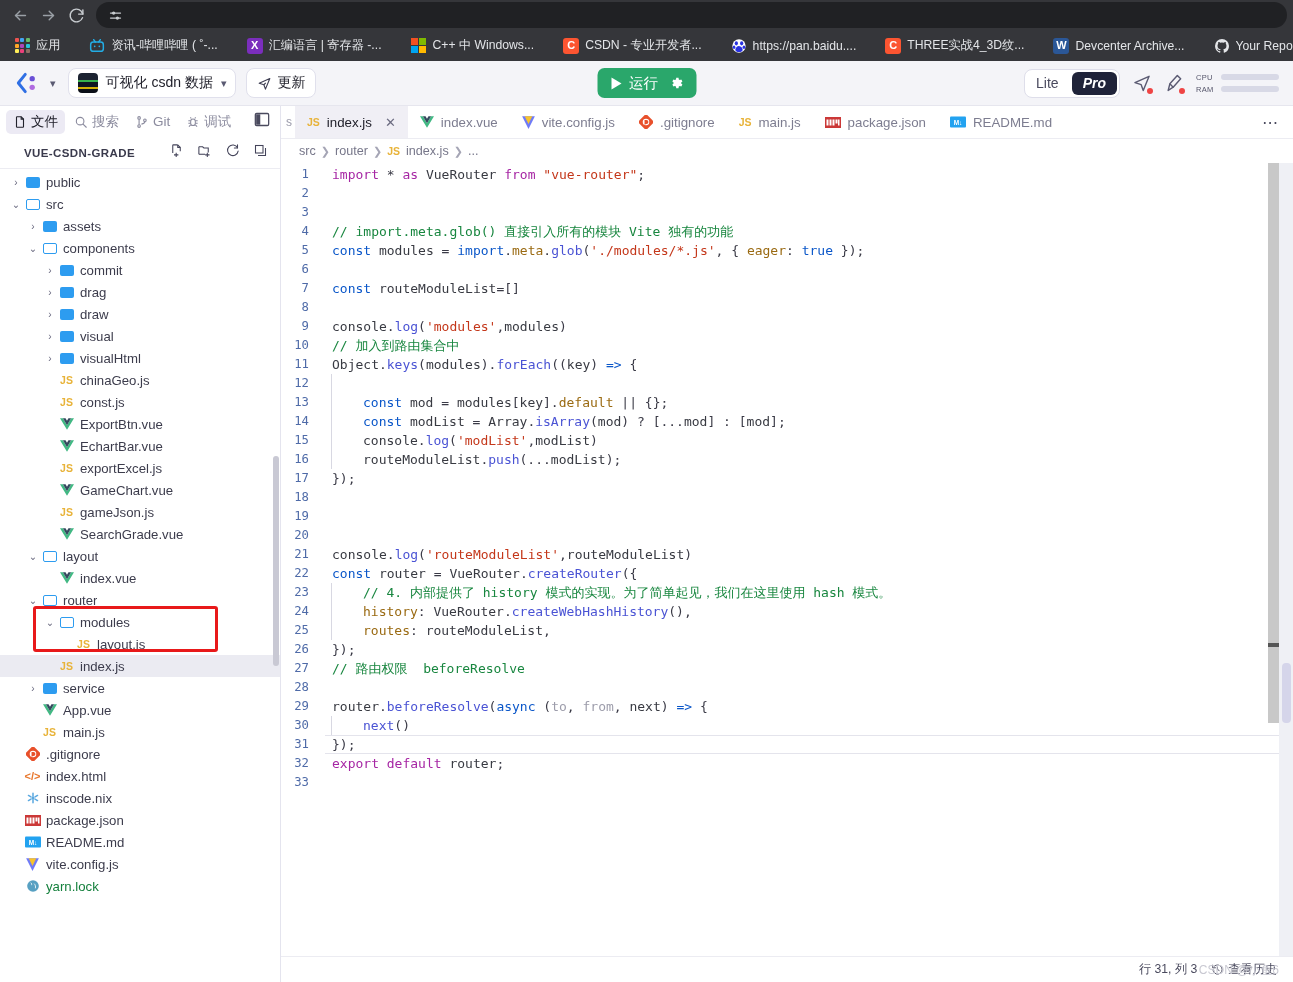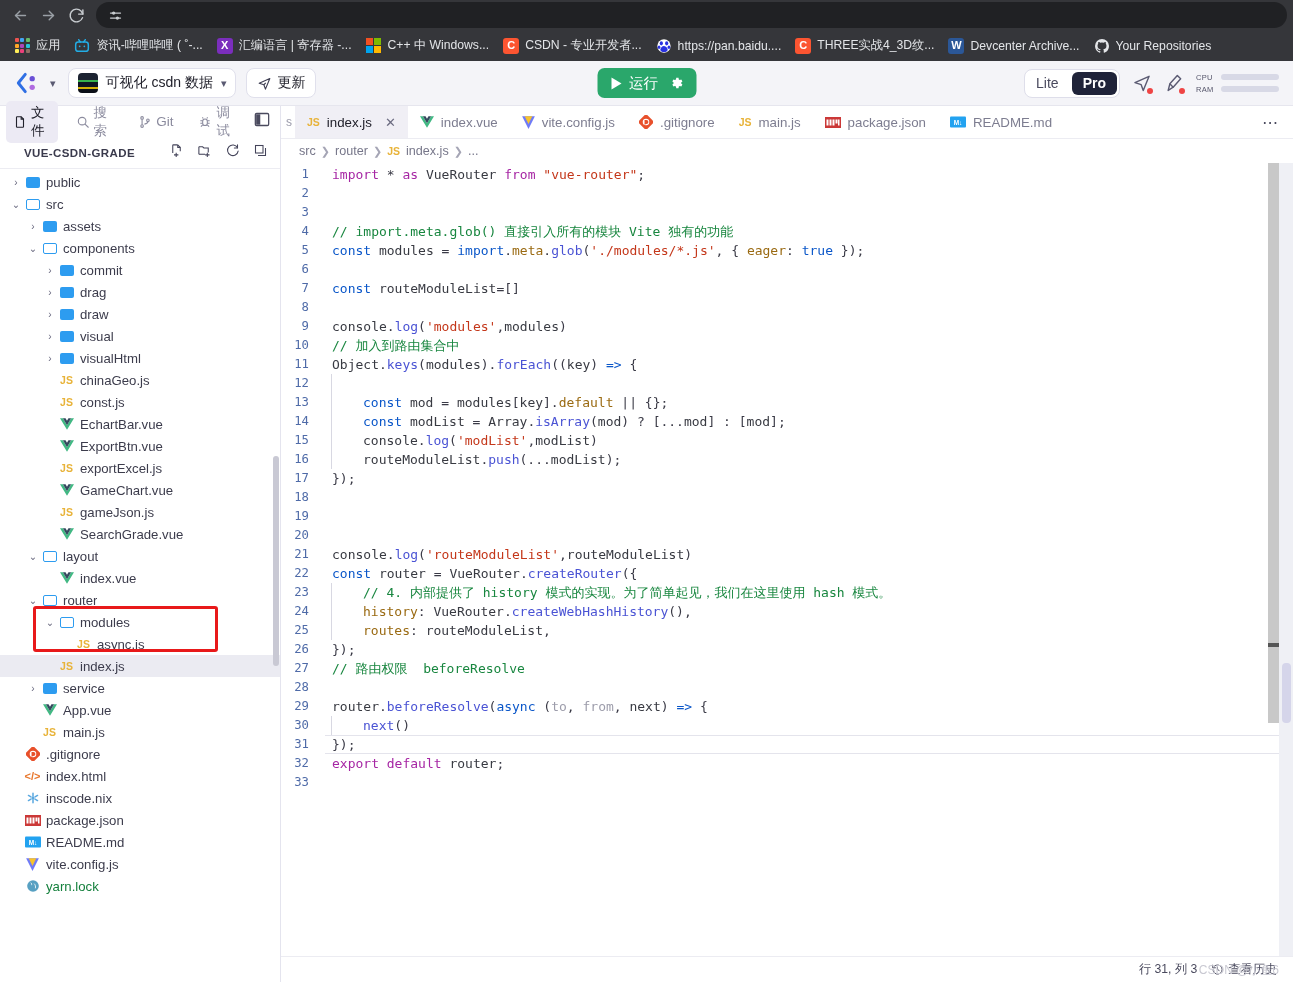--- a/index.html
+++ b/index.html
@@ -20,21 +20,21 @@
   .nav-btn.disabled { color: #9aa0a6; }
   .urlbox {
     flex: 1; height: 26px; background: #202124; border-radius: 13px;
     display: flex; align-items: center; padding: 0 12px; margin-left: 6px;
     color: #e8eaed; font-size: 13.5px; gap: 9px;
   }
   .site-icon { width: 15px; height: 15px; flex: 0 0 auto; }
   .url-text { white-space: nowrap; overflow: hidden; text-overflow: ellipsis; letter-spacing: .1px;}
 
   .bookmarks-row {
-    height: 31px; display: flex; align-items: center; padding: 0 8px; gap: 0px;
+    height: 31px; display: flex; align-items: center; padding: 0 8px; gap: 15px;
     background: #35363a; overflow: hidden;
   }
   .bm {
     display: flex; align-items: center; gap: 6px; padding: 3px 8px 3px 6px;
     color: #e3e5e8; font-size: 12.2px; white-space: nowrap; flex: 0 0 auto;
     max-width: 155px;
   }
   .bm-label { overflow: hidden; text-overflow: ellipsis; white-space: nowrap; }
   .bm-ico { width: 16px; height: 16px; flex: 0 0 auto; display:flex; align-items:center; justify-content:center;}
 
@@ -70,35 +70,35 @@
     background: #2aa76b; color: #fff; border-radius: 7px; height: 30px;
     display: flex; align-items: center; gap: 7px; padding: 0 13px; font-size: 14.5px;
     position: absolute; left: 50%; transform: translateX(-50%);
   }
   .toolbar-right { margin-left: auto; display: flex; align-items: center; gap: 12px; }
   .plan-toggle {
     display: flex; border: 1px solid #dedeea; border-radius: 8px; overflow: hidden;
     background: #fff; height: 29px; align-items: flex-start;
   }
   .plan-toggle .seg { padding: 0 11px; font-size: 14px; color: #4a4a5e; line-height: 27px; }
-  .plan-toggle .seg.active { background: #1f2339; color: #fff; font-weight: bold; border-radius: 6px; margin: 2px; line-height: 23px;}
+  .plan-toggle .seg.active { background: #1f2339; color: #fff; font-weight: bold; border-radius: 6px; margin: 2px; line-height: 23px; font-style: italic;}
   .alert-ico { position: relative; width: 20px; height: 20px; color: #5a5a72; }
   .alert-dot { position: absolute; width: 6px; height: 6px; border-radius: 50%; background: #ef4444; bottom: -1px; right: -1px;}
   .meters { display: flex; flex-direction: column; gap: 3px; }
   .meter-row { display: flex; align-items: center; gap: 5px; }
   .meter-lab { font-size: 7.5px; color: #55556a; width: 20px; letter-spacing: .3px;}
   .meter-track { width: 58px; height: 6px; border-radius: 3px; background: #d8d9e6; overflow: hidden; }
   .meter-fill { height: 100%; background: #464a6b; border-radius: 3px; }
 
   
   .workspace { display: flex; height: calc(982px - 30px - 31px - 45px); }
 
   
   .sidebar { width: 281px; background: #fff; border-right: 1px solid #e4e4ee; display: flex; flex-direction: column; position: relative;}
-  .side-tabs { display: flex; align-items: center; height: 31px; padding: 0 6px; gap: 11px; }
+  .side-tabs { display: flex; align-items: center; height: 31px; padding: 0 6px; gap: 2px; }
   .side-tab {
     display: flex; align-items: center; gap: 4px; padding: 3px 7px; border-radius: 5px;
     font-size: 13.5px; color: #8b8b9e;
   }
   .side-tab.active { background: #eceaf4; color: #21212b; }
   .side-tab svg { flex: 0 0 auto; }
   .layout-ico { margin-left: auto; margin-right: 4px; color: #4a4a5e; }
 
   .explorer-head {
     display: flex; align-items: center; height: 32px; padding: 0 12px 0 24px;
@@ -532,32 +532,32 @@
         </div>
         <div class="row">
           <span style="width:42px;flex:0 0 auto"></span>
           <span style="width:16px;flex:0 0 auto"></span>
           <span class="ico">
             <svg class="vue-ico" width="14" height="12" viewBox="0 0 24 20">
               <polygon points="0,0 5,0 12,12 19,0 24,0 12,20" fill="#41b883"></polygon>
               <polygon points="5,0 9.5,0 12,4.5 14.5,0 19,0 12,12" fill="#35495e"></polygon>
             </svg>
           </span>
-          <span class="nm">EchartBar.vue</span>
+          <span class="nm">ExportBtn.vue</span>
         </div>
         <div class="row">
           <span style="width:42px;flex:0 0 auto"></span>
           <span style="width:16px;flex:0 0 auto"></span>
           <span class="ico">
             <svg class="vue-ico" width="14" height="12" viewBox="0 0 24 20">
               <polygon points="0,0 5,0 12,12 19,0 24,0 12,20" fill="#41b883"></polygon>
               <polygon points="5,0 9.5,0 12,4.5 14.5,0 19,0 12,12" fill="#35495e"></polygon>
             </svg>
           </span>
-          <span class="nm">ExportBtn.vue</span>
+          <span class="nm">EchartBar.vue</span>
         </div>
         <div class="row">
           <span style="width:42px;flex:0 0 auto"></span>
           <span style="width:16px;flex:0 0 auto"></span>
           <span class="ico">
             <span class="js-ico">JS</span>
           </span>
           <span class="nm">exportExcel.js</span>
         </div>
         <div class="row">
@@ -624,21 +624,21 @@
             <span class="folder-open"></span>
           </span>
           <span class="nm">modules</span>
         </div>
         <div class="row">
           <span style="width:59px;flex:0 0 auto"></span>
           <span style="width:16px;flex:0 0 auto"></span>
           <span class="ico">
             <span class="js-ico">JS</span>
           </span>
-          <span class="nm">async.js</span>
+          <span class="nm">layout.js</span>
         </div>
         <div class="row selected">
           <span style="width:42px;flex:0 0 auto"></span>
           <span style="width:16px;flex:0 0 auto"></span>
           <span class="ico">
             <span class="js-ico">JS</span>
           </span>
           <span class="nm">index.js</span>
         </div>
         <div class="row">

